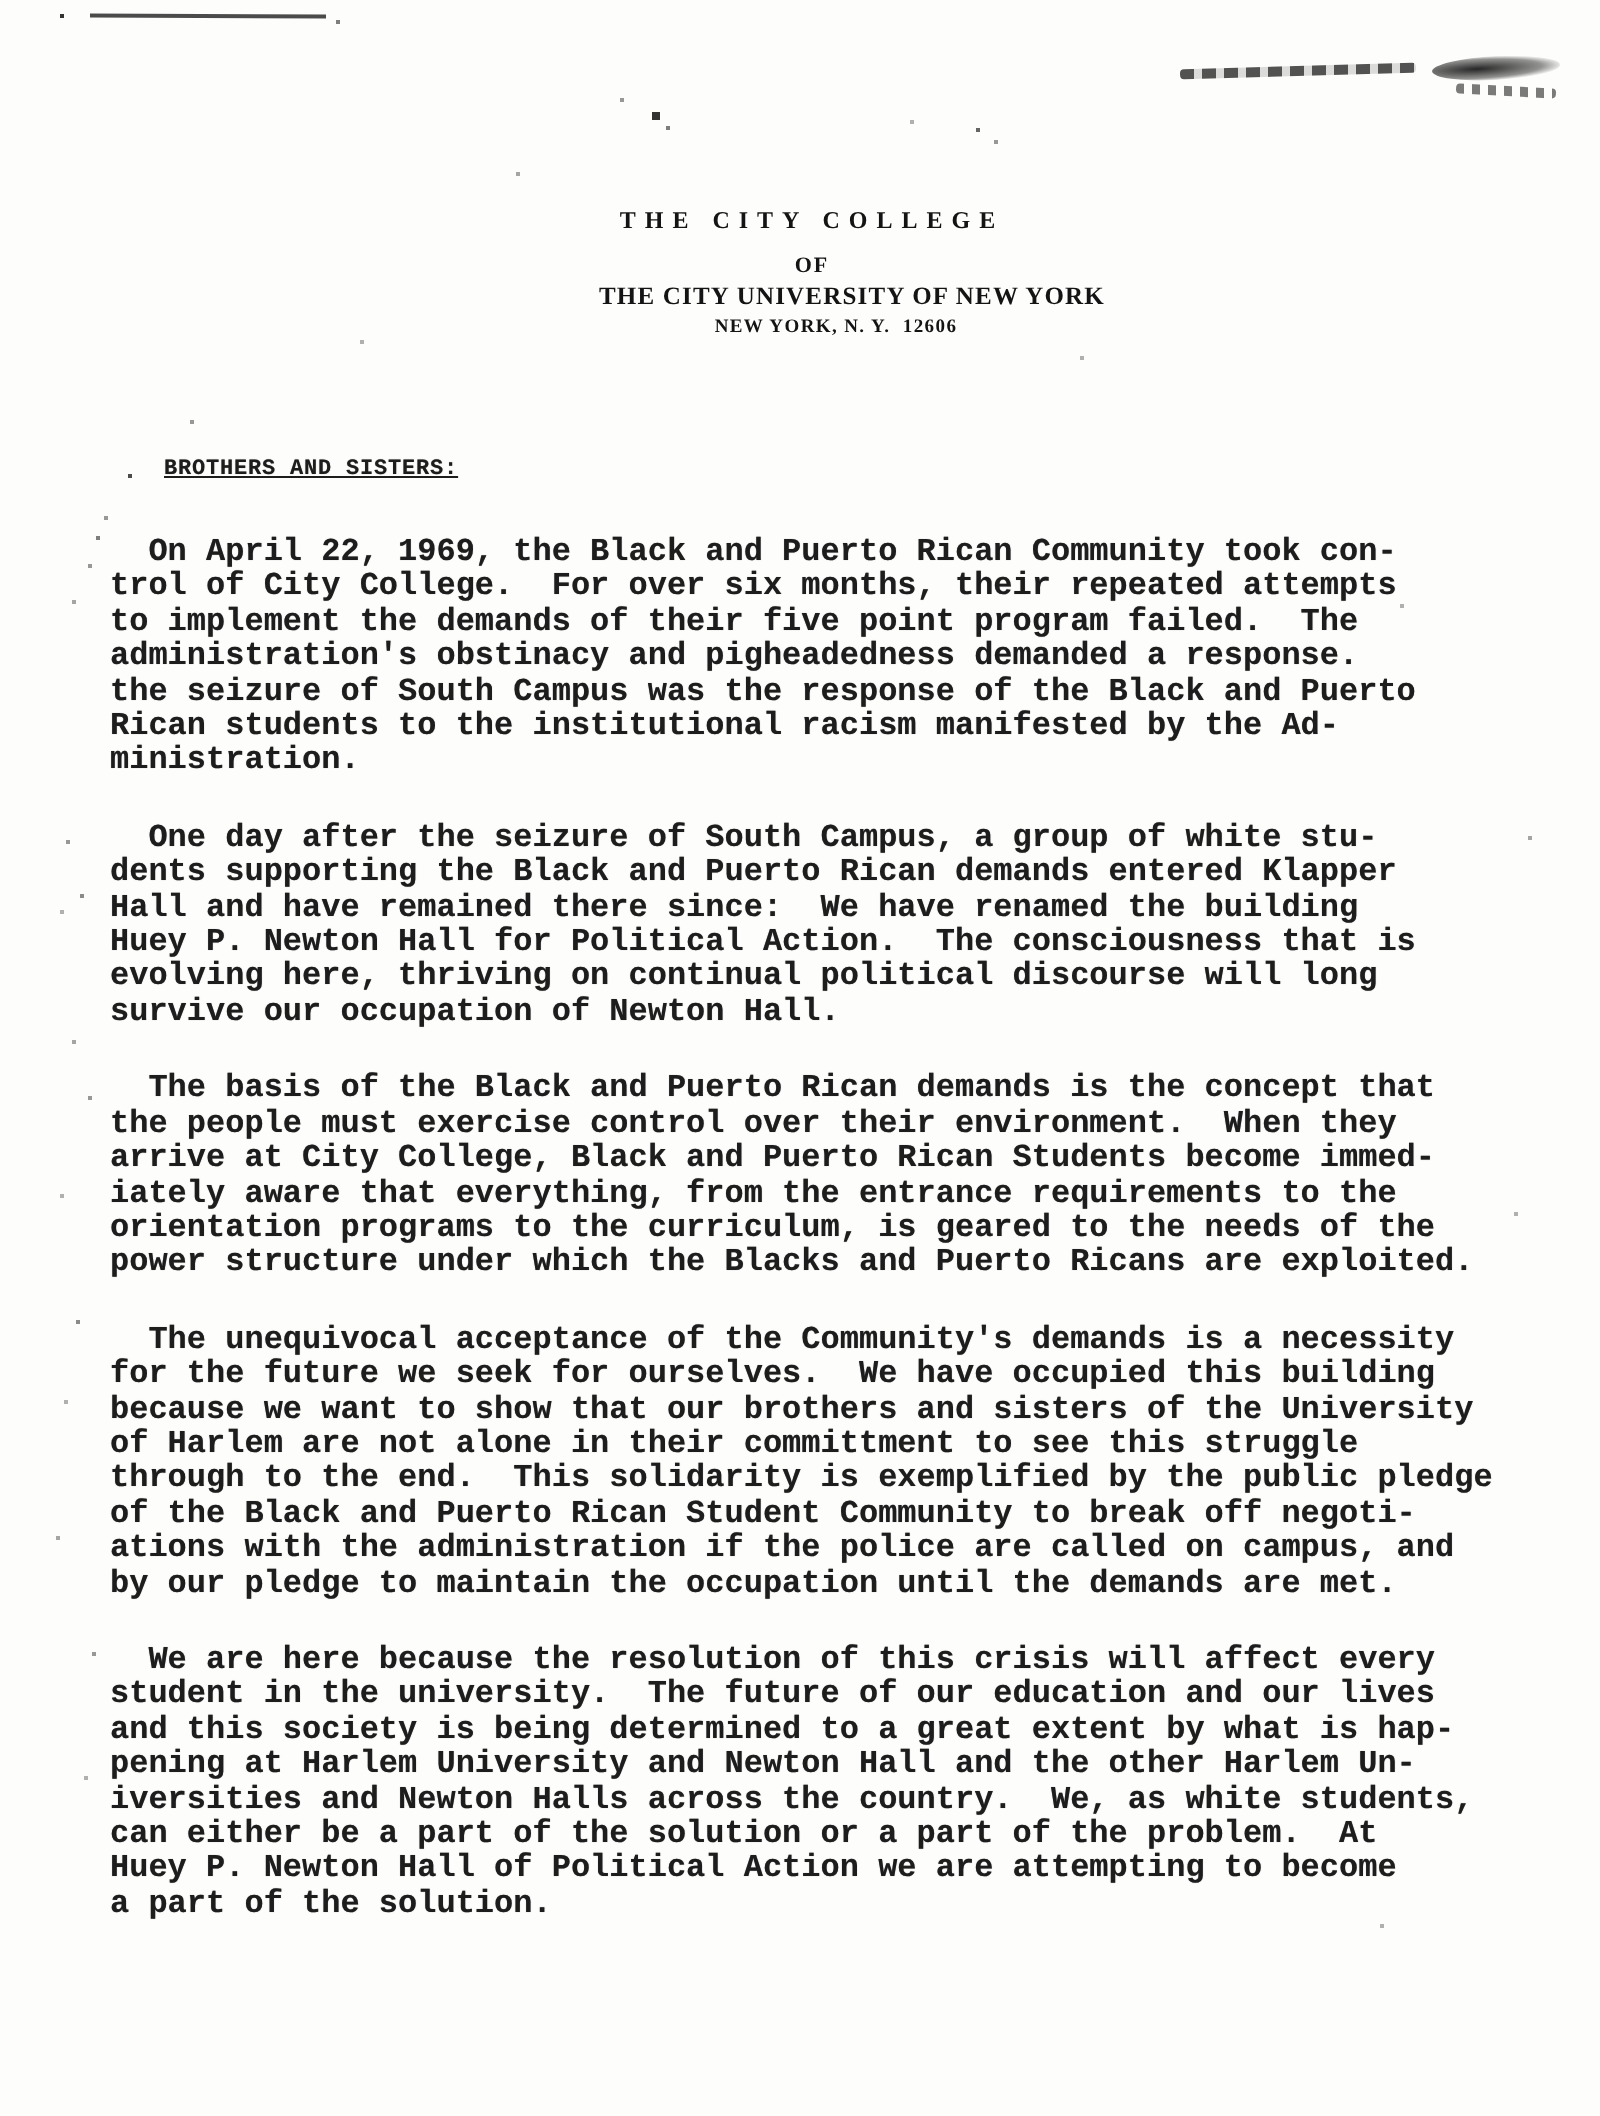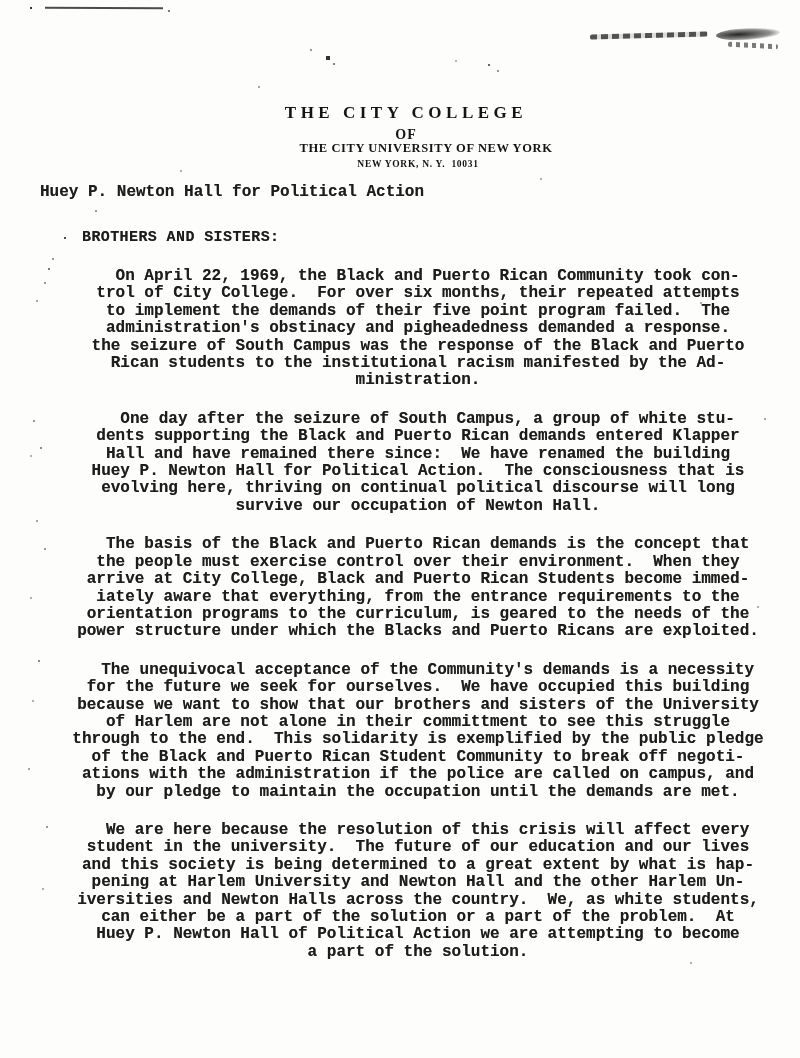--- a/index.html
+++ b/index.html
@@ -14,35 +14,35 @@
     font-family:"Liberation Mono", monospace;
     position:relative;
   }
   .page{
     position:absolute;inset:0;
     background:var(--paper);
   }
   
   .lh-line{position:absolute;text-align:center;color:var(--head-ink);
     font-family:"Liberation Serif", serif;white-space:pre;}
-  .lh-1{top:103px;left:26px;width:760px;font-size:17px;font-weight:600;letter-spacing:4.5px;}
-  .lh-2{top:127px;left:26px;width:760px;font-size:14px;font-weight:bold;letter-spacing:1px;}
+  .lh-1{top:103px;left:26px;width:760px;font-size:12px;font-weight:600;letter-spacing:4.5px;}
+  .lh-2{top:127px;left:26px;width:760px;font-size:11px;font-weight:bold;letter-spacing:1px;}
   .lh-3{top:141px;left:46px;width:760px;font-size:12.5px;font-weight:bold;letter-spacing:0.6px;}
   .lh-4{top:159px;left:38px;width:760px;font-size:9.5px;font-weight:bold;letter-spacing:0.7px;}
   
   .tw{
     color:var(--ink);
     font-family:"Liberation Mono", monospace;
     font-weight:bold;
     text-shadow:0 0 .4px rgba(20,20,20,.55);
   }
   .doc-title{position:absolute;top:183px;left:40px;font-size:16px;white-space:pre;}
-  .salutation{position:absolute;top:229px;left:82px;font-size:15px;letter-spacing:.4px;white-space:pre;}
+  .salutation{position:absolute;top:229px;left:82px;font-size:11px;letter-spacing:.4px;white-space:pre;text-decoration:underline;}
   .body-text{position:absolute;top:268px;left:55px;width:726px;font-size:16px;line-height:17.4px;}
-  .para{white-space:pre-wrap;margin-bottom:21px;text-align:center;}
+  .para{white-space:pre-wrap;margin-bottom:21px;}
   
   .artifact{position:absolute;pointer-events:none;}
   .topline{left:45px;top:7px;width:118px;height:2px;background:#2b2b2b;transform:rotate(.3deg);opacity:.85;}
   .smudge-a{left:590px;top:33px;width:118px;height:5px;border-radius:2px;
     background:repeating-linear-gradient(90deg, rgba(25,25,25,.75) 0 7px, rgba(25,25,25,.15) 7px 11px);
     transform:rotate(-1.6deg);}
   .smudge-b{left:716px;top:28px;width:64px;height:12px;border-radius:50%;
     background:radial-gradient(ellipse at 35% 50%, rgba(15,15,15,.9), rgba(15,15,15,.45) 55%, transparent 75%);
     transform:rotate(-3deg);}
   .smudge-c{left:728px;top:43px;width:50px;height:5px;border-radius:2px;
@@ -76,24 +76,23 @@
   <div class="artifact topline"></div>
   <div class="artifact smudge-a"></div>
   <div class="artifact smudge-b"></div>
   <div class="artifact smudge-c"></div>
   <div class="artifact speckles"></div>
 
   <div class="letterhead">
     <div class="lh-line lh-1">THE CITY COLLEGE</div>
     <div class="lh-line lh-2">OF</div>
     <div class="lh-line lh-3">THE CITY UNIVERSITY OF NEW YORK</div>
-    <div class="lh-line lh-4">NEW YORK, N. Y.  10031</div>
+    <div class="lh-line lh-4">NEW YORK, N. Y.  12606</div>
   </div>
 
-  <div class="tw doc-title">Huey P. Newton Hall for Political Action</div>
 
   <div class="tw salutation">BROTHERS AND SISTERS:</div>
 
   <div class="tw body-text">
     <div class="para">  On April 22, 1969, the Black and Puerto Rican Community took con-
 trol of City College.  For over six months, their repeated attempts
 to implement the demands of their five point program failed.  The
 administration's obstinacy and pigheadedness demanded a response.
 the seizure of South Campus was the response of the Black and Puerto
 Rican students to the institutional racism manifested by the Ad-

